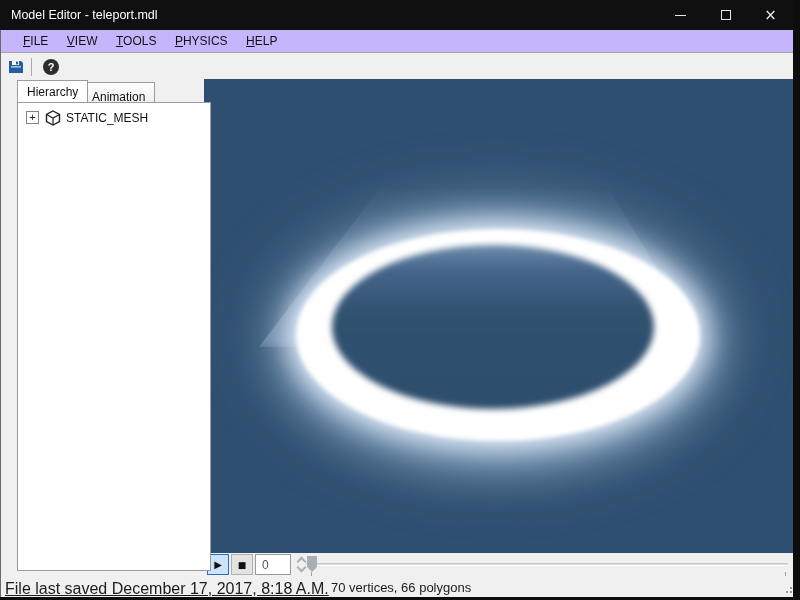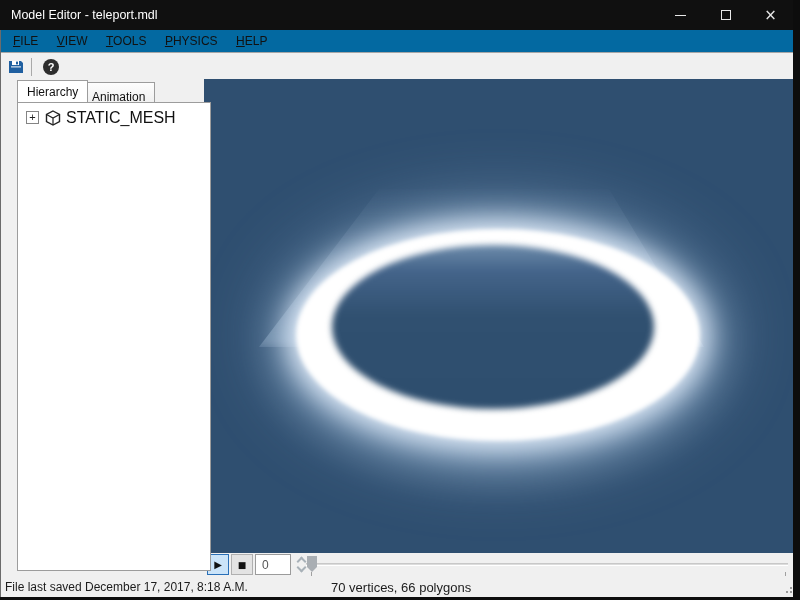--- a/index.html
+++ b/index.html
@@ -10,22 +10,22 @@
   
   .titlebar { position:absolute; left:0; top:0; width:800px; height:30px; background:#101010; }
   .titlebar .title { position:absolute; left:11px; top:0; line-height:30px; font-size:12.5px; color:#ffffff; }
   .win-controls { position:absolute; right:7px; top:0; height:30px; display:flex; }
   .wbtn { width:45px; height:30px; display:flex; align-items:center; justify-content:center; }
   .min-glyph { display:block; width:11px; height:1px; background:#e8e8e8; }
   .max-glyph { display:block; width:10px; height:10px; border:1px solid #e8e8e8; }
   .close-glyph { color:#e8e8e8; font-size:15px; line-height:15px; font-family:"DejaVu Sans", sans-serif; }
 
   
-  .menubar { position:absolute; left:1px; top:30px; width:792px; height:23px; background:#0369a1;
-             border-bottom:1px solid #a6a6a6; padding-left:5px; }
+  .menubar { position:absolute; left:1px; top:30px; width:792px; height:23px; background:#c4b5fd;
+             border-bottom:1px solid #a6a6a6; padding-left:15px; }
   .menu-item { display:inline-block; font-size:12px; color:#111; padding:4px 7px 0 7px; height:22px; }
   .menu-item::first-letter { text-decoration:underline; }
 
   
   .toolbar { position:absolute; left:1px; top:54px; width:792px; height:25px; background:#f0f0f0;
              display:flex; align-items:center; }
   .tool-btn { width:22px; height:22px; display:flex; align-items:center; justify-content:center; margin-left:4px; }
   .tb-sep { width:1px; height:18px; background:#a9a9a9; margin:0 4px; }
   .help-circle { width:16px; height:16px; border-radius:50%; background:#2d2d2d; color:#fff;
                  font-size:11px; font-weight:bold; text-align:center; line-height:16px; }
@@ -35,21 +35,21 @@
   .tab { position:absolute; font-size:12px; color:#111; border:1px solid #9c9c9c; border-bottom:none;
          padding:0 9px; display:flex; align-items:center; }
   .tab.active { left:3px; top:1px; height:22px; background:#ffffff; z-index:3; }
   .tab.inactive { left:68px; top:3px; height:28px; background:linear-gradient(#fdfdfd,#ebebeb); z-index:1; }
   .tree-panel { position:absolute; left:3px; top:23px; width:194px; height:469px; background:#ffffff;
                 border:1px solid #9c9c9c; z-index:2; }
   .tree-item { position:absolute; left:8px; top:6px; height:17px; display:flex; align-items:center; }
   .expander { width:13px; height:13px; border:1px solid #848484; background:#fff; color:#222;
               font-size:11px; line-height:11px; text-align:center; margin-right:6px; }
   .mesh-icon { margin-right:5px; display:flex; }
-  .tree-label { font-size:16px; color:#111;text-align:center; }
+  .tree-label { font-size:12px; color:#111;text-align:center; }
 
   
   .viewport { position:absolute; left:204px; top:79px; width:589px; height:474px;
               background:#2f4f70; overflow:hidden; }
   .light-cone { position:absolute; left:0; top:110px; width:589px; height:158px;
                 clip-path:polygon(55px 158px, 500px 158px, 405px 0px, 175px 0px);
                 background:linear-gradient(to top, rgba(205,226,248,0.30), rgba(205,226,248,0.02));
                 filter:blur(5px); }
   .ring-outer { position:absolute; left:92px; top:150px; width:404px; height:212px; border-radius:50%;
                 background:#ffffff; filter:blur(2px);
@@ -78,21 +78,21 @@
   .slider .track { position:absolute; left:0; top:10px; width:482px; height:2px; background:#dcdcdc;
                    box-shadow:0 1px 0 #ffffff, inset 0 1px 0 #c8c8c8; }
   .slider .thumb { position:absolute; left:1px; top:3px; width:10px; height:16px; background:#a9aeb3;
                    clip-path:polygon(0 0, 100% 0, 100% 68%, 50% 100%, 0 68%); }
   .slider .tick { position:absolute; top:19px; width:1px; height:4px; background:#a0a0a0; }
   .slider .tick.start { left:5px; }
   .slider .tick.end { right:2px; }
 
   
   .statusbar { position:absolute; left:1px; top:577px; width:792px; height:20px; background:#f0f0f0; }
-  .status-left { position:absolute; left:4px; top:3px; font-size:12px; color:#1c1c1c; }
+  .status-left { position:absolute; left:4px; top:3px; font-size:16px; color:#1c1c1c;text-decoration:underline; }
   .status-right { position:absolute; left:330px; top:3px; font-size:13px; color:#1c1c1c; }
   .grip { position:absolute; right:5px; bottom:4px; width:2px; height:2px; background:#9b9b9b;
           box-shadow:8px 0 0 #9b9b9b, 8px -4px 0 #9b9b9b, 8px -8px 0 #9b9b9b,
                      4px 0 0 #9b9b9b, 4px -4px 0 #9b9b9b; }
 
   
   .frame-right { position:absolute; left:793px; top:0; width:7px; height:600px; background:#0d0d0d; }
   .frame-bottom { position:absolute; left:0; top:597px; width:800px; height:3px; background:#0d0d0d; }
   .frame-left { position:absolute; left:0; top:30px; width:1px; height:567px; background:#6b6b6b; }
 </style>

